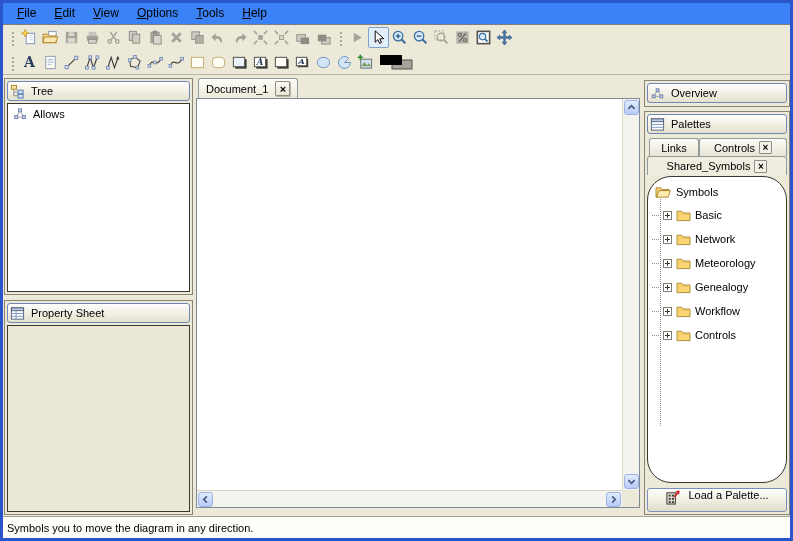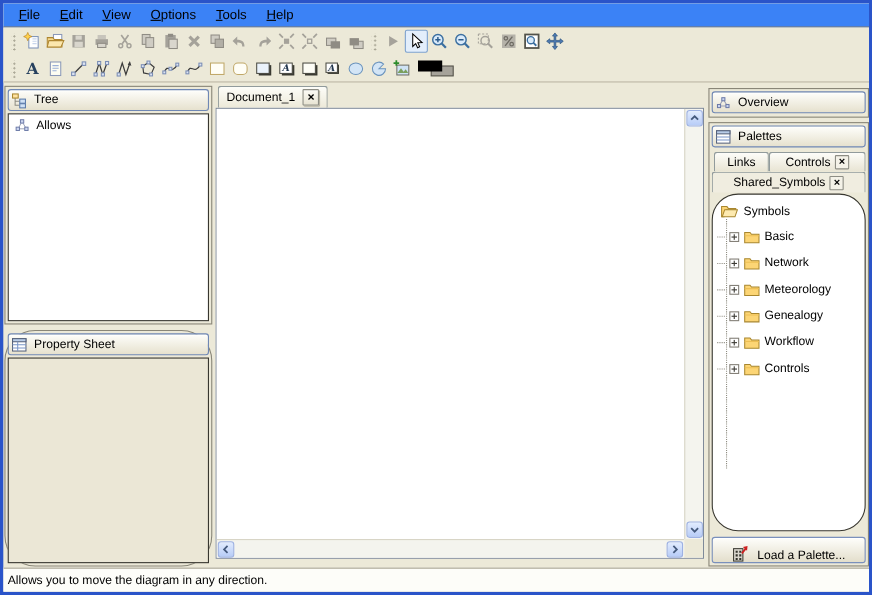--- a/index.html
+++ b/index.html
@@ -53,21 +53,21 @@
   .pal-tab.sel{background:#f0ede0;height:19px;margin-bottom:-1px;}
   .pal-close{width:13px;height:13px;border:1px solid #8d8d84;background:#f4f2e8;display:flex;align-items:center;justify-content:center;font-size:10px;font-weight:bold;border-radius:1px;}
   .pal-tree{position:relative;padding-top:4px;border-radius:24px;}
   .ptree-root{display:flex;align-items:center;gap:5px;height:22px;padding-left:7px;font-size:11px;}
   .ptree-row{display:flex;align-items:center;gap:4px;height:24px;padding-left:4px;font-size:11px;position:relative;}
   .stub{width:7px;height:0;border-top:1px dotted #8f8d82;}
   .expander{width:9px;height:9px;flex:0 0 9px;border:1px solid #848078;background:#fff;position:relative;}
   .expander::before{content:"";position:absolute;left:1px;right:1px;top:3px;height:1px;background:#3c3b35;}
   .expander::after{content:"";position:absolute;top:1px;bottom:1px;left:3px;width:1px;background:#3c3b35;}
   .vline{position:absolute;left:12px;top:22px;width:0;border-left:1px dotted #8f8d82;}
-  .load-btn{flex:0 0 24px;margin-top:5px;border:1px solid #7a90bc;border-radius:3px;background:linear-gradient(180deg,#fefefb,#e3decb);box-shadow:inset 0 1px 0 #fff;display:flex;align-items:flex-end;justify-content:center;gap:7px;font-size:11px;}
+  .load-btn{flex:0 0 24px;margin-top:5px;border:1px solid #7a90bc;border-radius:3px;background:linear-gradient(180deg,#fefefb,#e3decb);box-shadow:inset 0 1px 0 #fff;display:flex;align-items:flex-start;justify-content:center;gap:7px;font-size:11px;}
   .load-btn svg{width:16px;height:16px;}
 
   
   .statusbar{position:absolute;left:0;right:0;bottom:0;height:22px;background:#fdfdf9;border-top:1px solid #a5a190;font-size:11px;display:flex;align-items:center;padding:0 4px;}
 </style>
 </head>
 <body>
 
 <div class="window">
 <div class="inner">
@@ -369,21 +369,21 @@
                 <path d="M5 12.5 L9 5 L13.5 12.5 Z" fill="none" stroke="#9aa0b5"></path>
                 <rect x="7.4" y="3.2" width="3.4" height="3.4" fill="#ccd6ef" stroke="#6d7ba8"></rect>
                 <rect x="3" y="10.8" width="3.4" height="3.4" fill="#ccd6ef" stroke="#6d7ba8"></rect>
                 <rect x="11.8" y="10.8" width="3.4" height="3.4" fill="#ccd6ef" stroke="#6d7ba8"></rect>
               </svg>
           <span>Allows</span>
         </div>
       </div>
     </div>
 
-    <div class="pane" style="left:1px;top:225px;width:189px;bottom:1px;border-radius:28px;">
+    <div class="pane" style="left:1px;top:225px;width:189px;bottom:1px;">
       <div class="pane-header">
         <svg viewBox="0 0 16 16">
               <rect x="1.5" y="2" width="13" height="12" fill="#fff" stroke="#55617a"></rect>
               <rect x="1.5" y="2" width="13" height="3" fill="#b8cce8" stroke="#55617a"></rect>
               <path d="M1.5 8 H14.5 M1.5 11 H14.5 M6.5 5 V14" stroke="#7a96c8" fill="none"></path>
             </svg>
         <span>Property Sheet</span>
       </div>
       <div class="pane-content beige"></div>
     </div>
@@ -531,17 +531,17 @@
               <path d="M4 6 h2 v2 h-2 Z M7.5 6 h2 v2 h-2 Z M4 9.5 h2 v2 h-2 Z M7.5 9.5 h2 v2 h-2 Z M4 13 h2 v2 h-2 Z M7.5 13 h2 v2 h-2 Z" fill="#33332b"></path>
               <path d="M10 8.5 L14.5 3" stroke="#cc2020" stroke-width="1.8" fill="none"></path>
               <path d="M15.5 1.5 L15 6 L11 2.5 Z" fill="#cc2020"></path>
             </svg>
         <span>Load a Palette...</span>
       </div>
     </div>
   </div>
 
   <div class="statusbar">
-    <span>Allows you to move the diagram in any direction.</span>
+    <span>Symbols you to move the diagram in any direction.</span>
   </div>
 
 </div>
 </div>
 
 </body></html>

